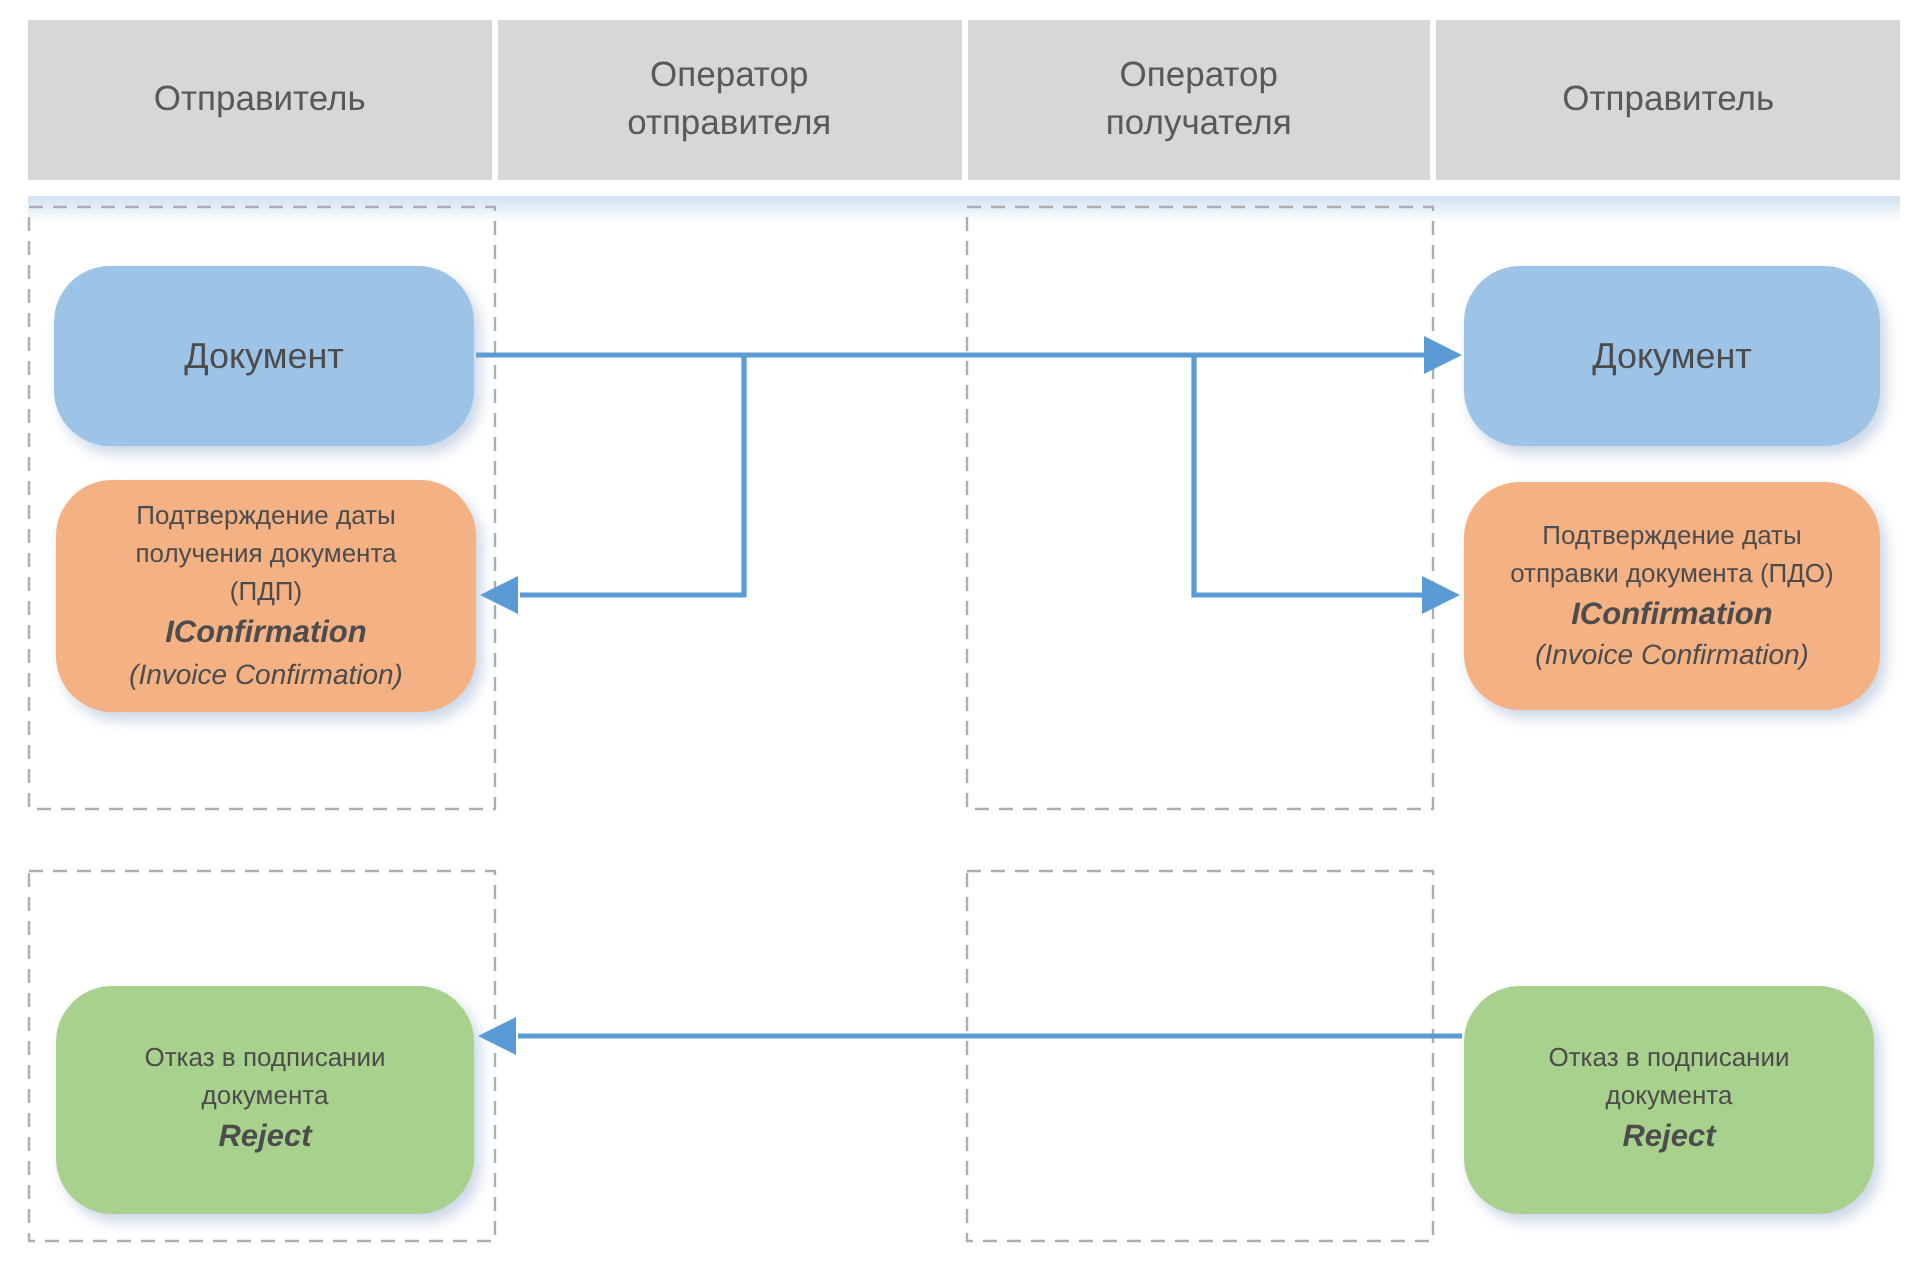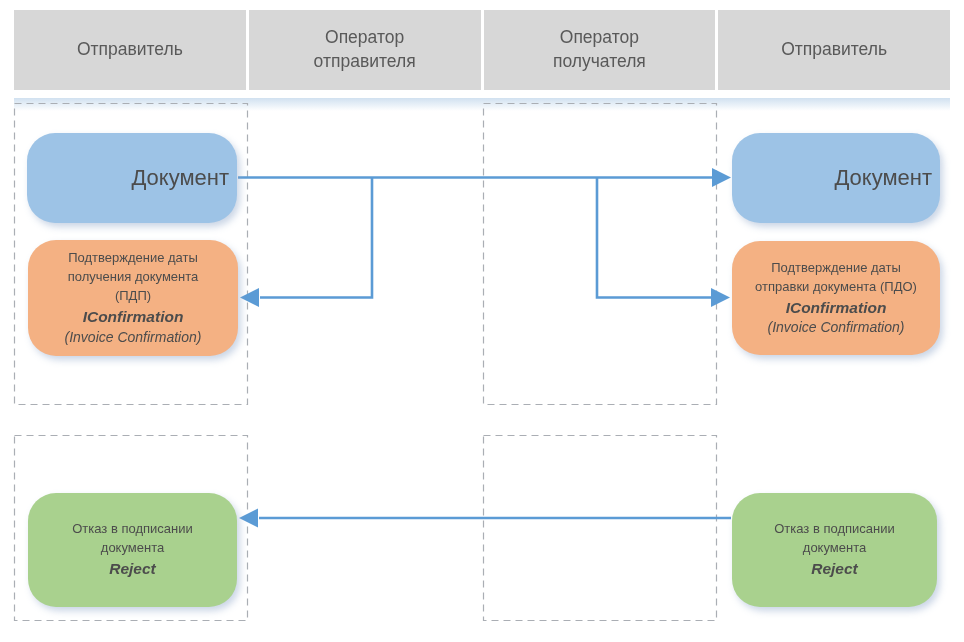--- a/index.html
+++ b/index.html
@@ -65,21 +65,21 @@
     border-radius: 28px;
     display: flex;
     flex-direction: column;
     align-items: center;
     justify-content: center;
     text-align: center;
     box-shadow: 3px 4px 7px rgba(140, 165, 200, 0.45);
     padding: 4px 8px;
     box-sizing: border-box;
   }
-  .node-blue   { background: var(--document-fill, #9dc3e6); font-size: 22px; align-items: flex-end; }
+  .node-blue   { background: var(--document-fill, #9dc3e6); font-size: 18px; }
   .node-orange { background: var(--confirmation-fill, #f4b183); }
   .node-green  { background: var(--reject-fill, #a9d18e); margin-top: 30px; }
 
   .node-title { font-size: 13px; line-height: 1.45; white-space: pre-line; }
   .node-code  { font-size: 15.5px; font-weight: bold; font-style: italic; line-height: 1.4; }
   .node-sub   { font-size: 14px; font-style: italic; line-height: 1.35; }
 
   #node-document-sender   { left: 27px;  top: 133px; width: 210px; height: 90px; }
   #node-document-receiver { left: 732px; top: 133px; width: 208px; height: 90px; }
   #node-conf-receipt      { left: 28px;  top: 240px; width: 210px; height: 116px; }

